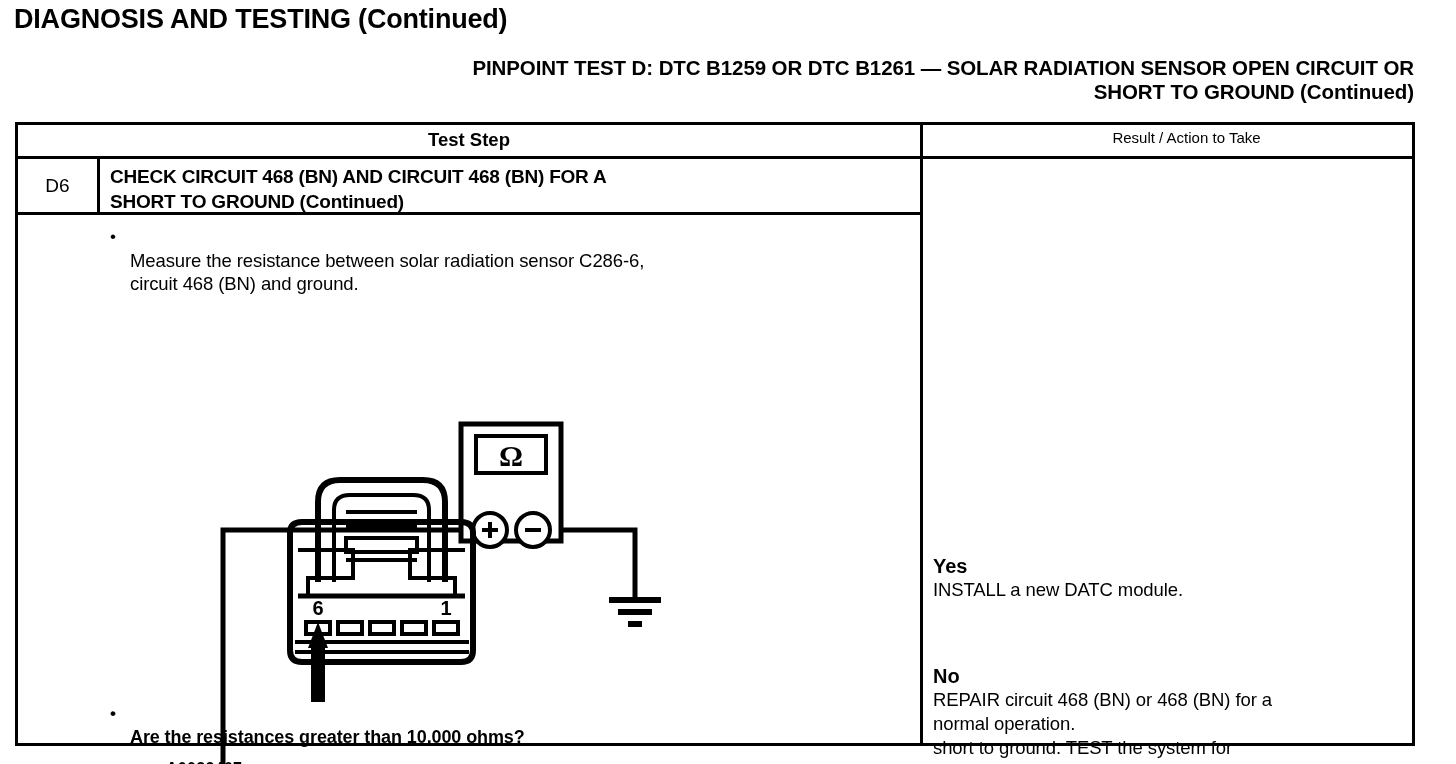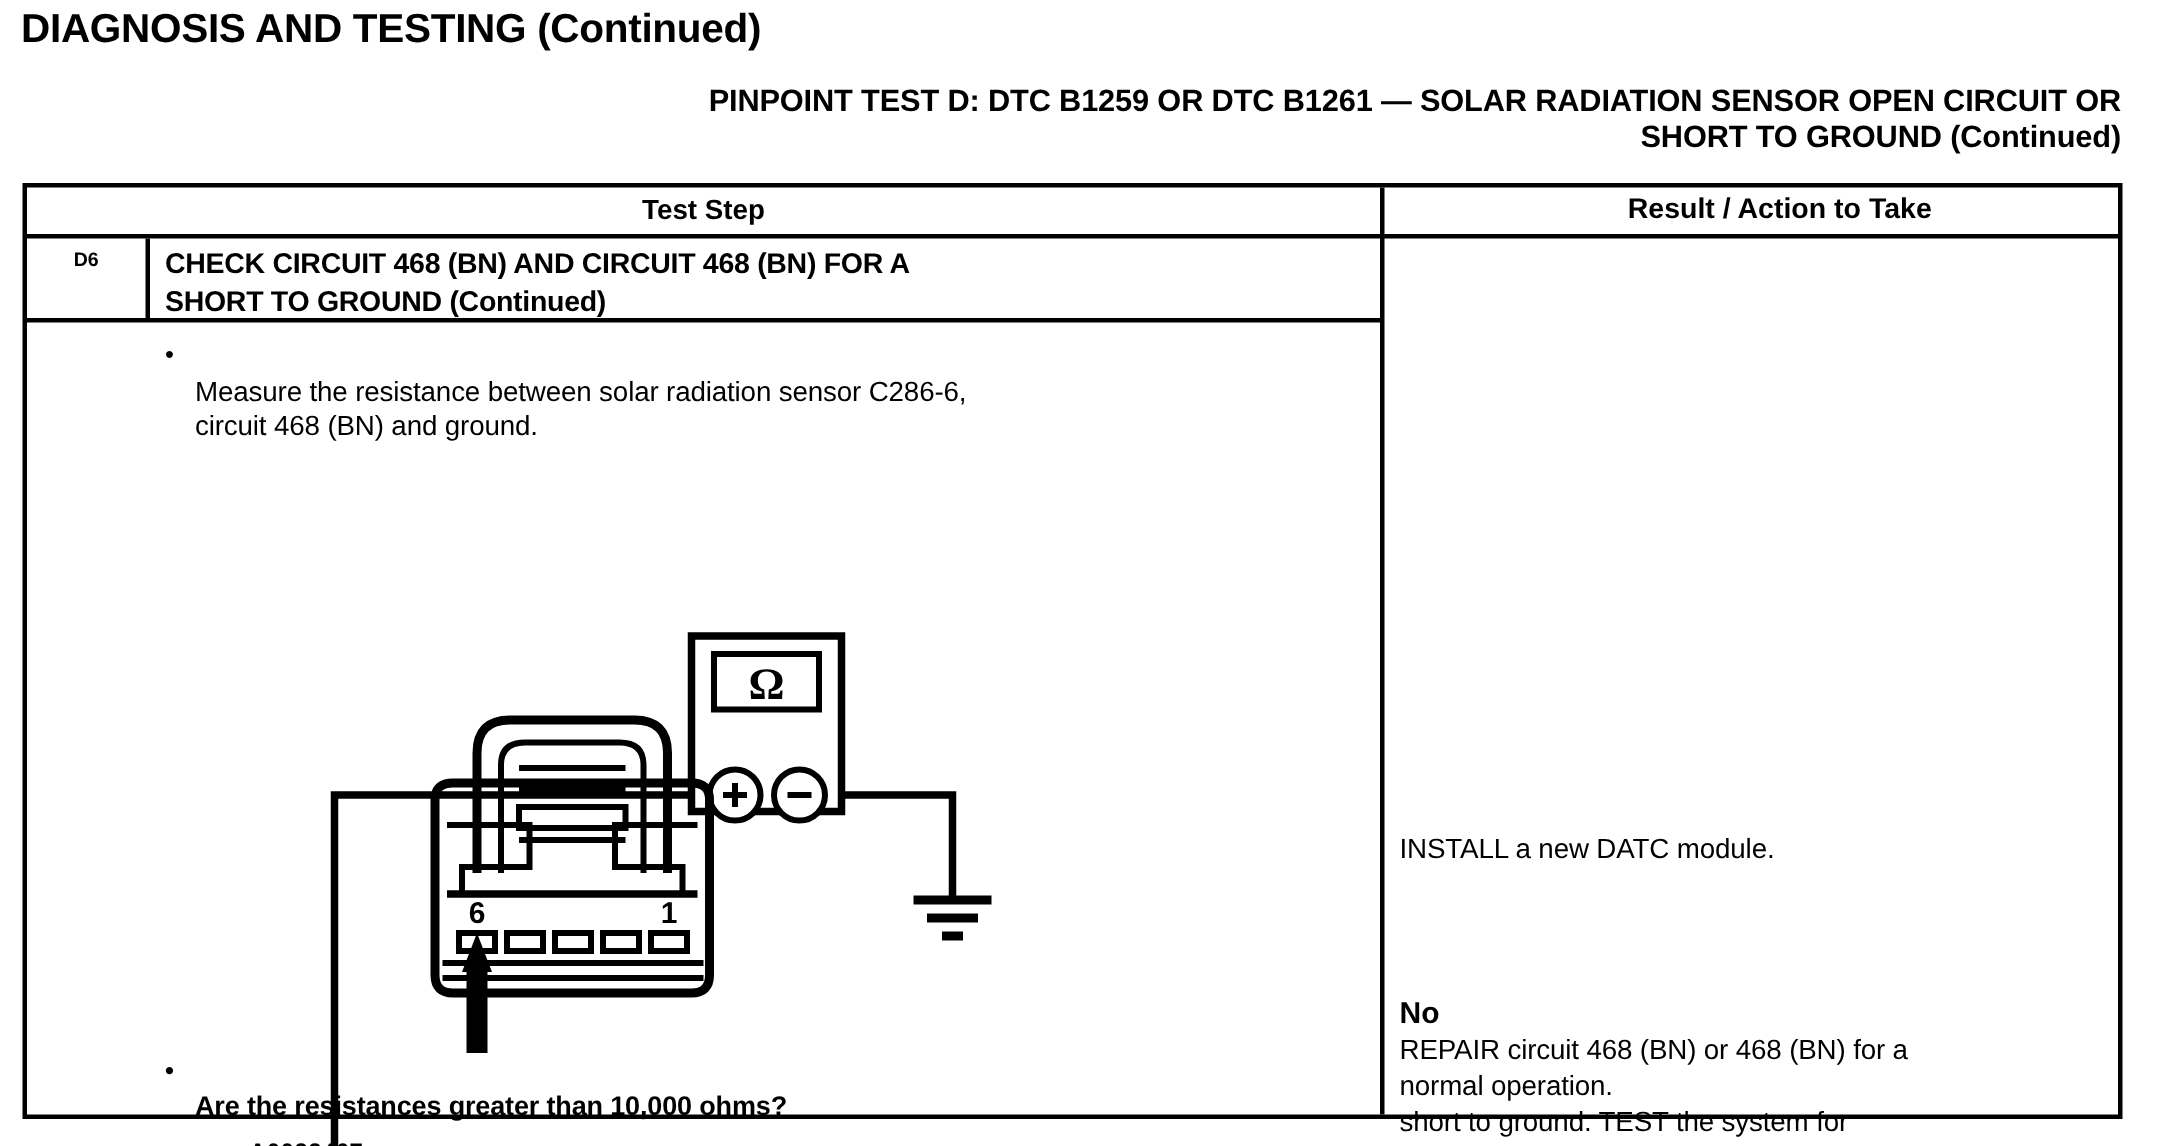--- a/index.html
+++ b/index.html
@@ -71,22 +71,22 @@
     width: 902px;
     text-align: center;
     font-size: 18.5px;
     font-weight: bold;
   }
   .hdr-result {
     position: absolute;
     left: 905px; top: 4px;
     width: 527px;
     text-align: center;
-    font-size: 19px;
-    font-weight: bold;
+    font-size: 15px;
+    font-weight: normal;
   }
 
   
   .step-band {
     position: absolute;
     left: 0;
     top: 34px;
     width: 902px;
     height: 56px;
     border-bottom: 3px solid #000;
@@ -98,22 +98,23 @@
     width: 82px;
     height: 100%;
     border-right: 3px solid #000;
     box-sizing: border-box;
     display: flex;
     align-items: flex-start;
     justify-content: center;
     padding-top: 6px;
   }
   .step-id {
-    font-size: 13px;
-    font-weight: bold;
+    font-size: 19px;
+    font-weight: normal;
+    margin-top: 10px;
   }
   .step-title {
     position: absolute;
     left: 92px;
     top: 5px;
     width: 800px;
     font-size: 19px;
     font-weight: bold;
     line-height: 25px;
     letter-spacing: -0.2px;
@@ -319,20 +320,21 @@
 
     <div class="bullet-row question-row">
       <span class="bullet-dot">•</span>
       <span class="bullet-text">Are the resistances greater than 10,000 ohms?</span>
     </div>
   </div>
 
   <div class="result-body">
 
     <div class="result-block result-yes">
+      <div class="result-label">Yes</div>
       <div class="result-text">INSTALL a new DATC module.</div>
     </div>
 
     <div class="result-block result-no">
       <div class="result-label">No</div>
       <div class="result-text">REPAIR circuit 468 (BN) or 468 (BN) for a</div>
       <div class="result-text">normal operation.</div>
       <div class="result-text">short to ground. TEST the system for</div>
     </div>
   </div>

